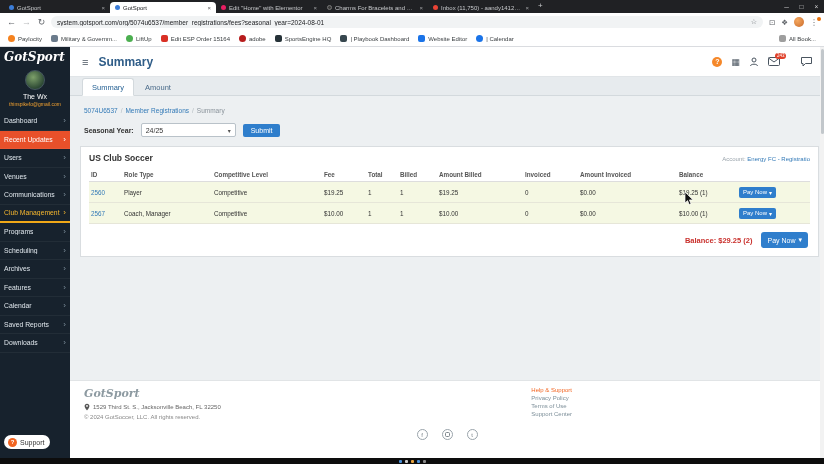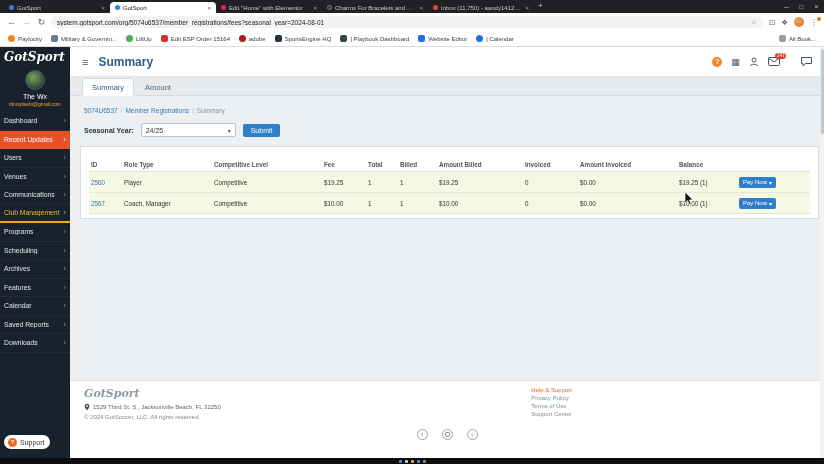--- a/index.html
+++ b/index.html
@@ -342,20 +342,24 @@
       <div class="filter">
         <span class="f-label">Seasonal Year:</span>
         <div class="f-select">
           <span>24/25</span>
           <span class="car">▾</span>
         </div>
         <button class="btn-submit">Submit</button>
       </div>
 
       <div class="card">
+        <div class="card-head">
+          <span class="sec-title">US Club Soccer</span>
+          <span class="acct"><span>Account:</span> <span class="lnk">Energy FC - Registratio</span></span>
+        </div>
 
         <table class="fee">
           <colgroup>
             <col style="width:33px">
               <col style="width:90px">
               <col style="width:110px">
               <col style="width:44px">
             <col style="width:32px">
               <col style="width:39px">
               <col style="width:86px">
@@ -408,20 +412,27 @@
               <td>$0.00</td>
               <td>$10.00 (1)</td>
               <td><span class="btn-pay">
                     <span>Pay Now</span>
                     <span>▾</span>
                   </span></td>
             </tr>
           </tbody>
         </table>
 
+        <div class="balrow">
+          <span class="baltxt">Balance: $29.25 (2)</span>
+          <span class="btn-pay-lg">
+              <span>Pay Now</span>
+              <span>▾</span>
+            </span>
+        </div>
       </div>
 
       <div class="footer">
         <div class="f-cols">
           <div class="f-left">
             <div class="f-logo">GotSport</div>
             <div class="f-addr">
               <svg class="mini" width="6" height="8" viewBox="0 0 8 10">
                   <path d="M4,0.5 C2,0.5 0.8,2 0.8,3.6 C0.8,6 4,9.5 4,9.5 C4,9.5 7.2,6 7.2,3.6 C7.2,2 6,0.5 4,0.5 Z" fill="#555"></path>
                   <circle cx="4" cy="3.5" r="1.2" fill="#fff"></circle>

